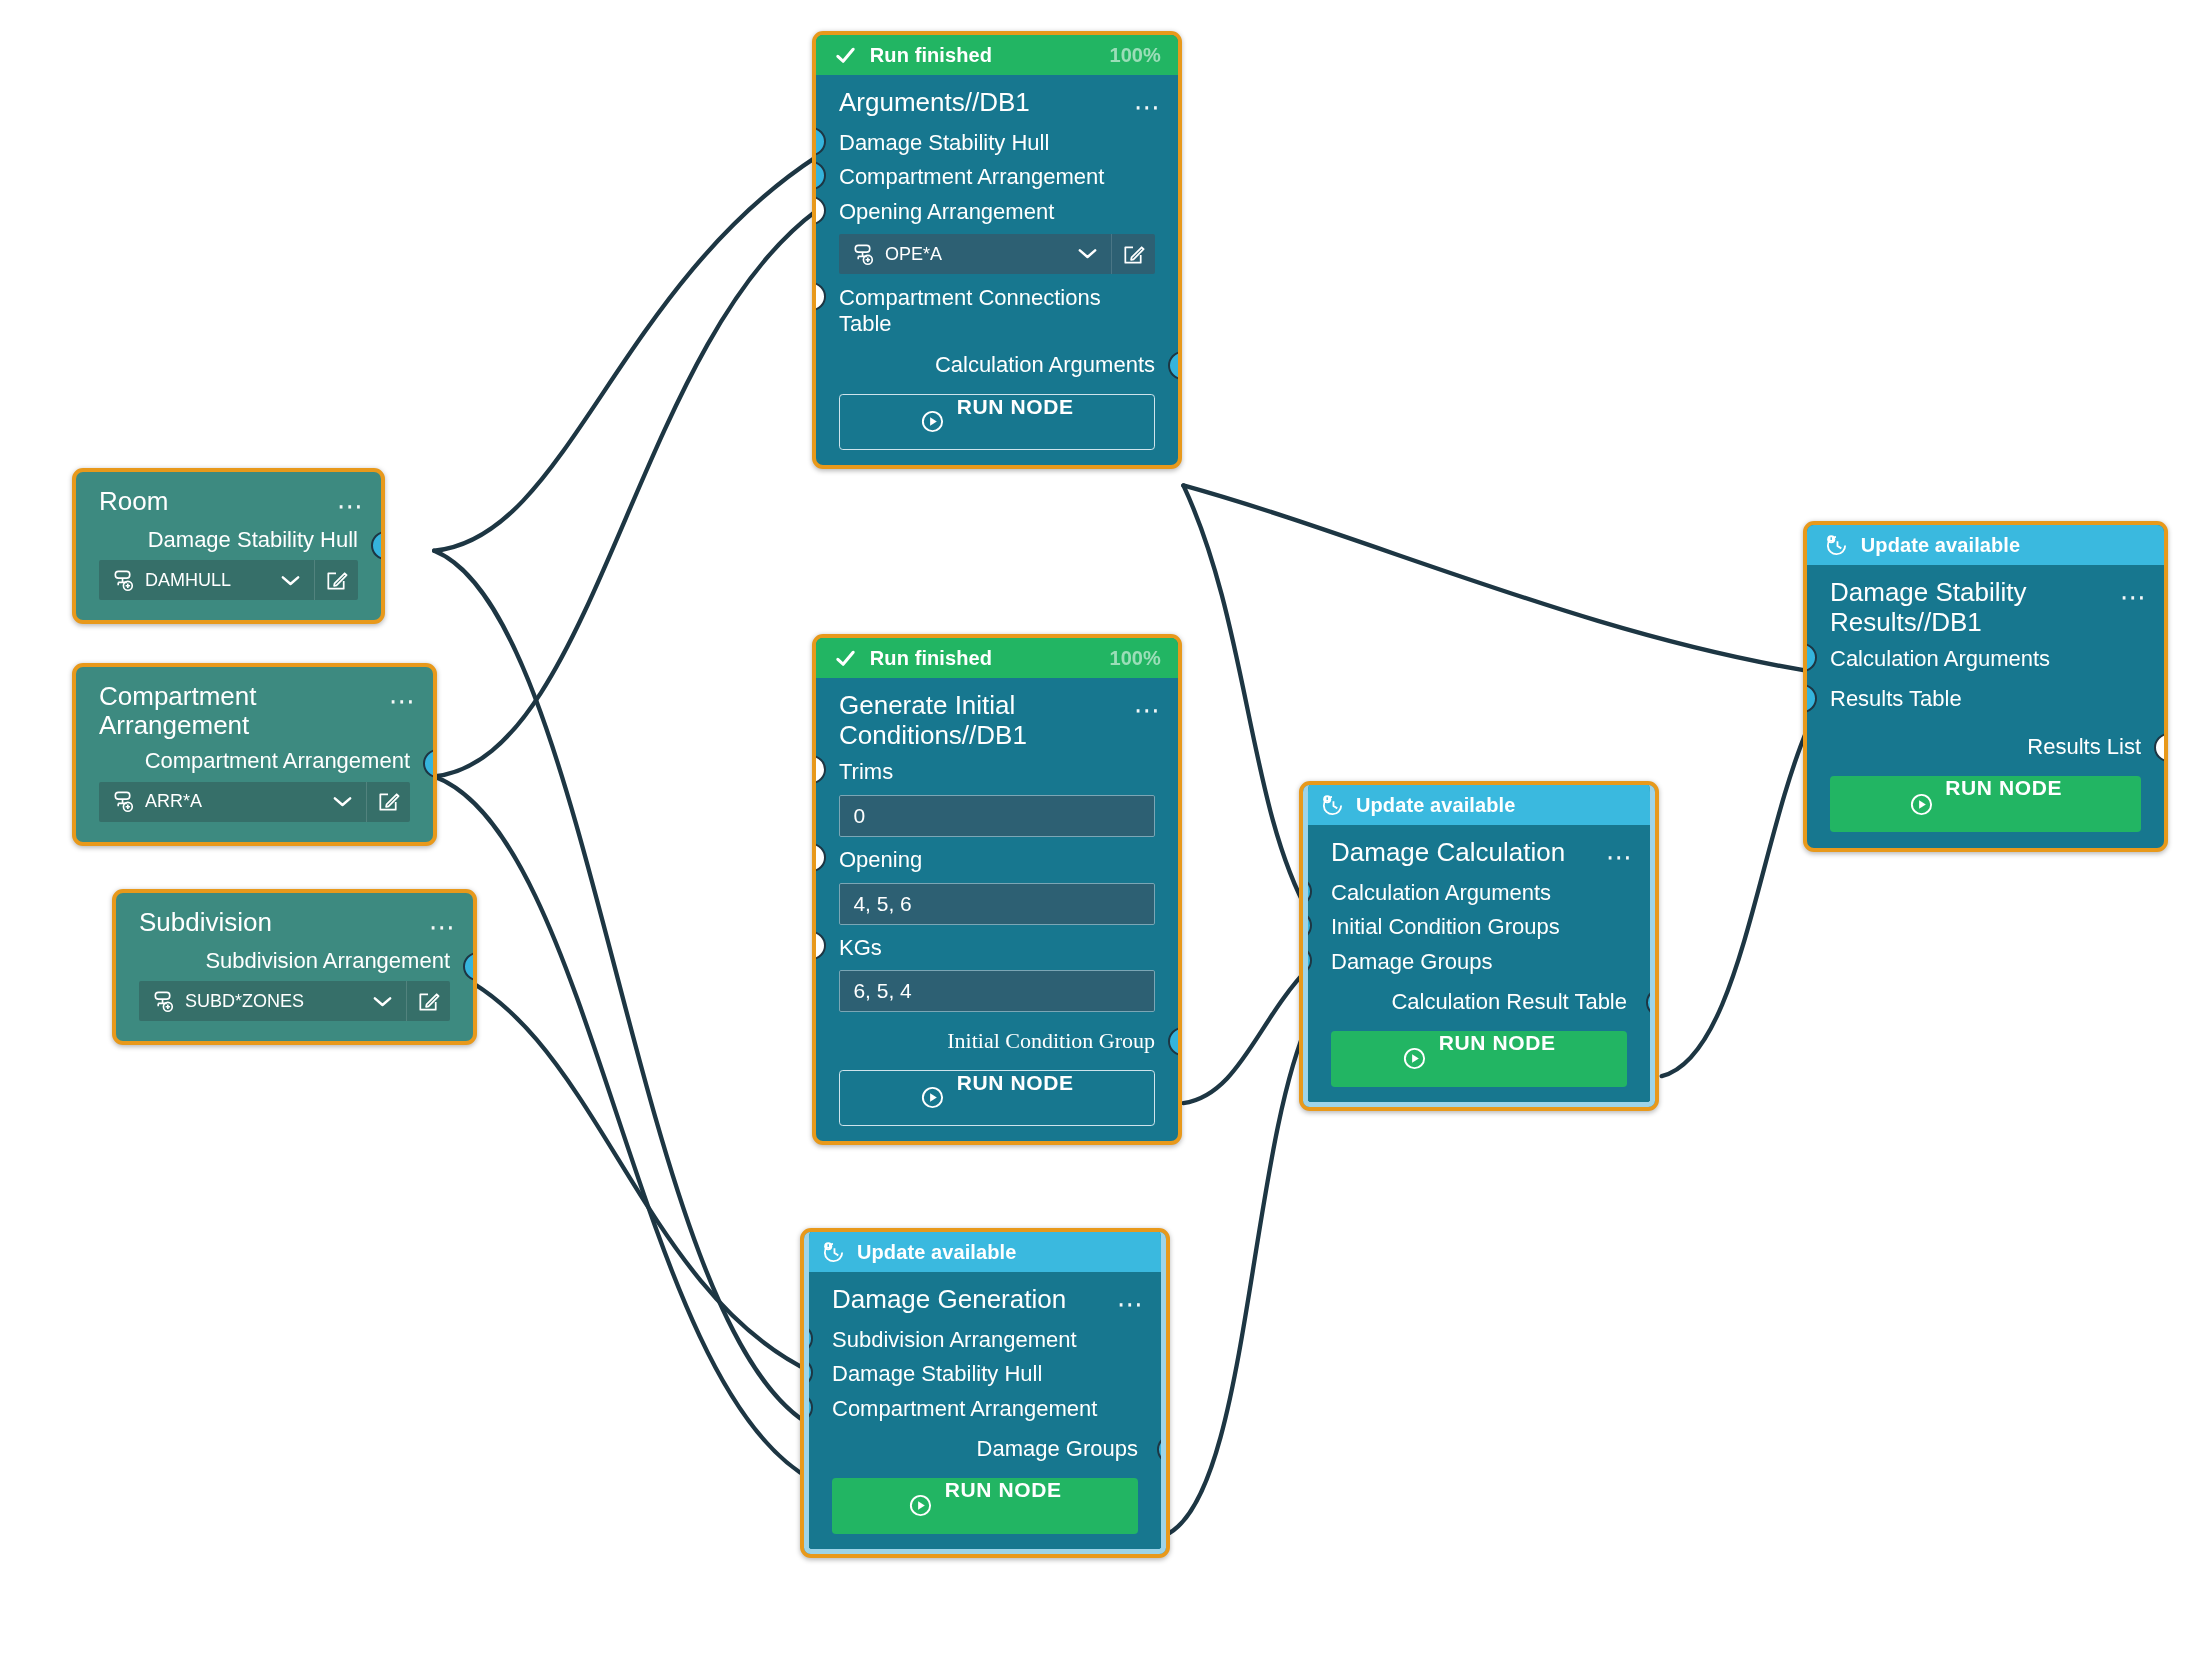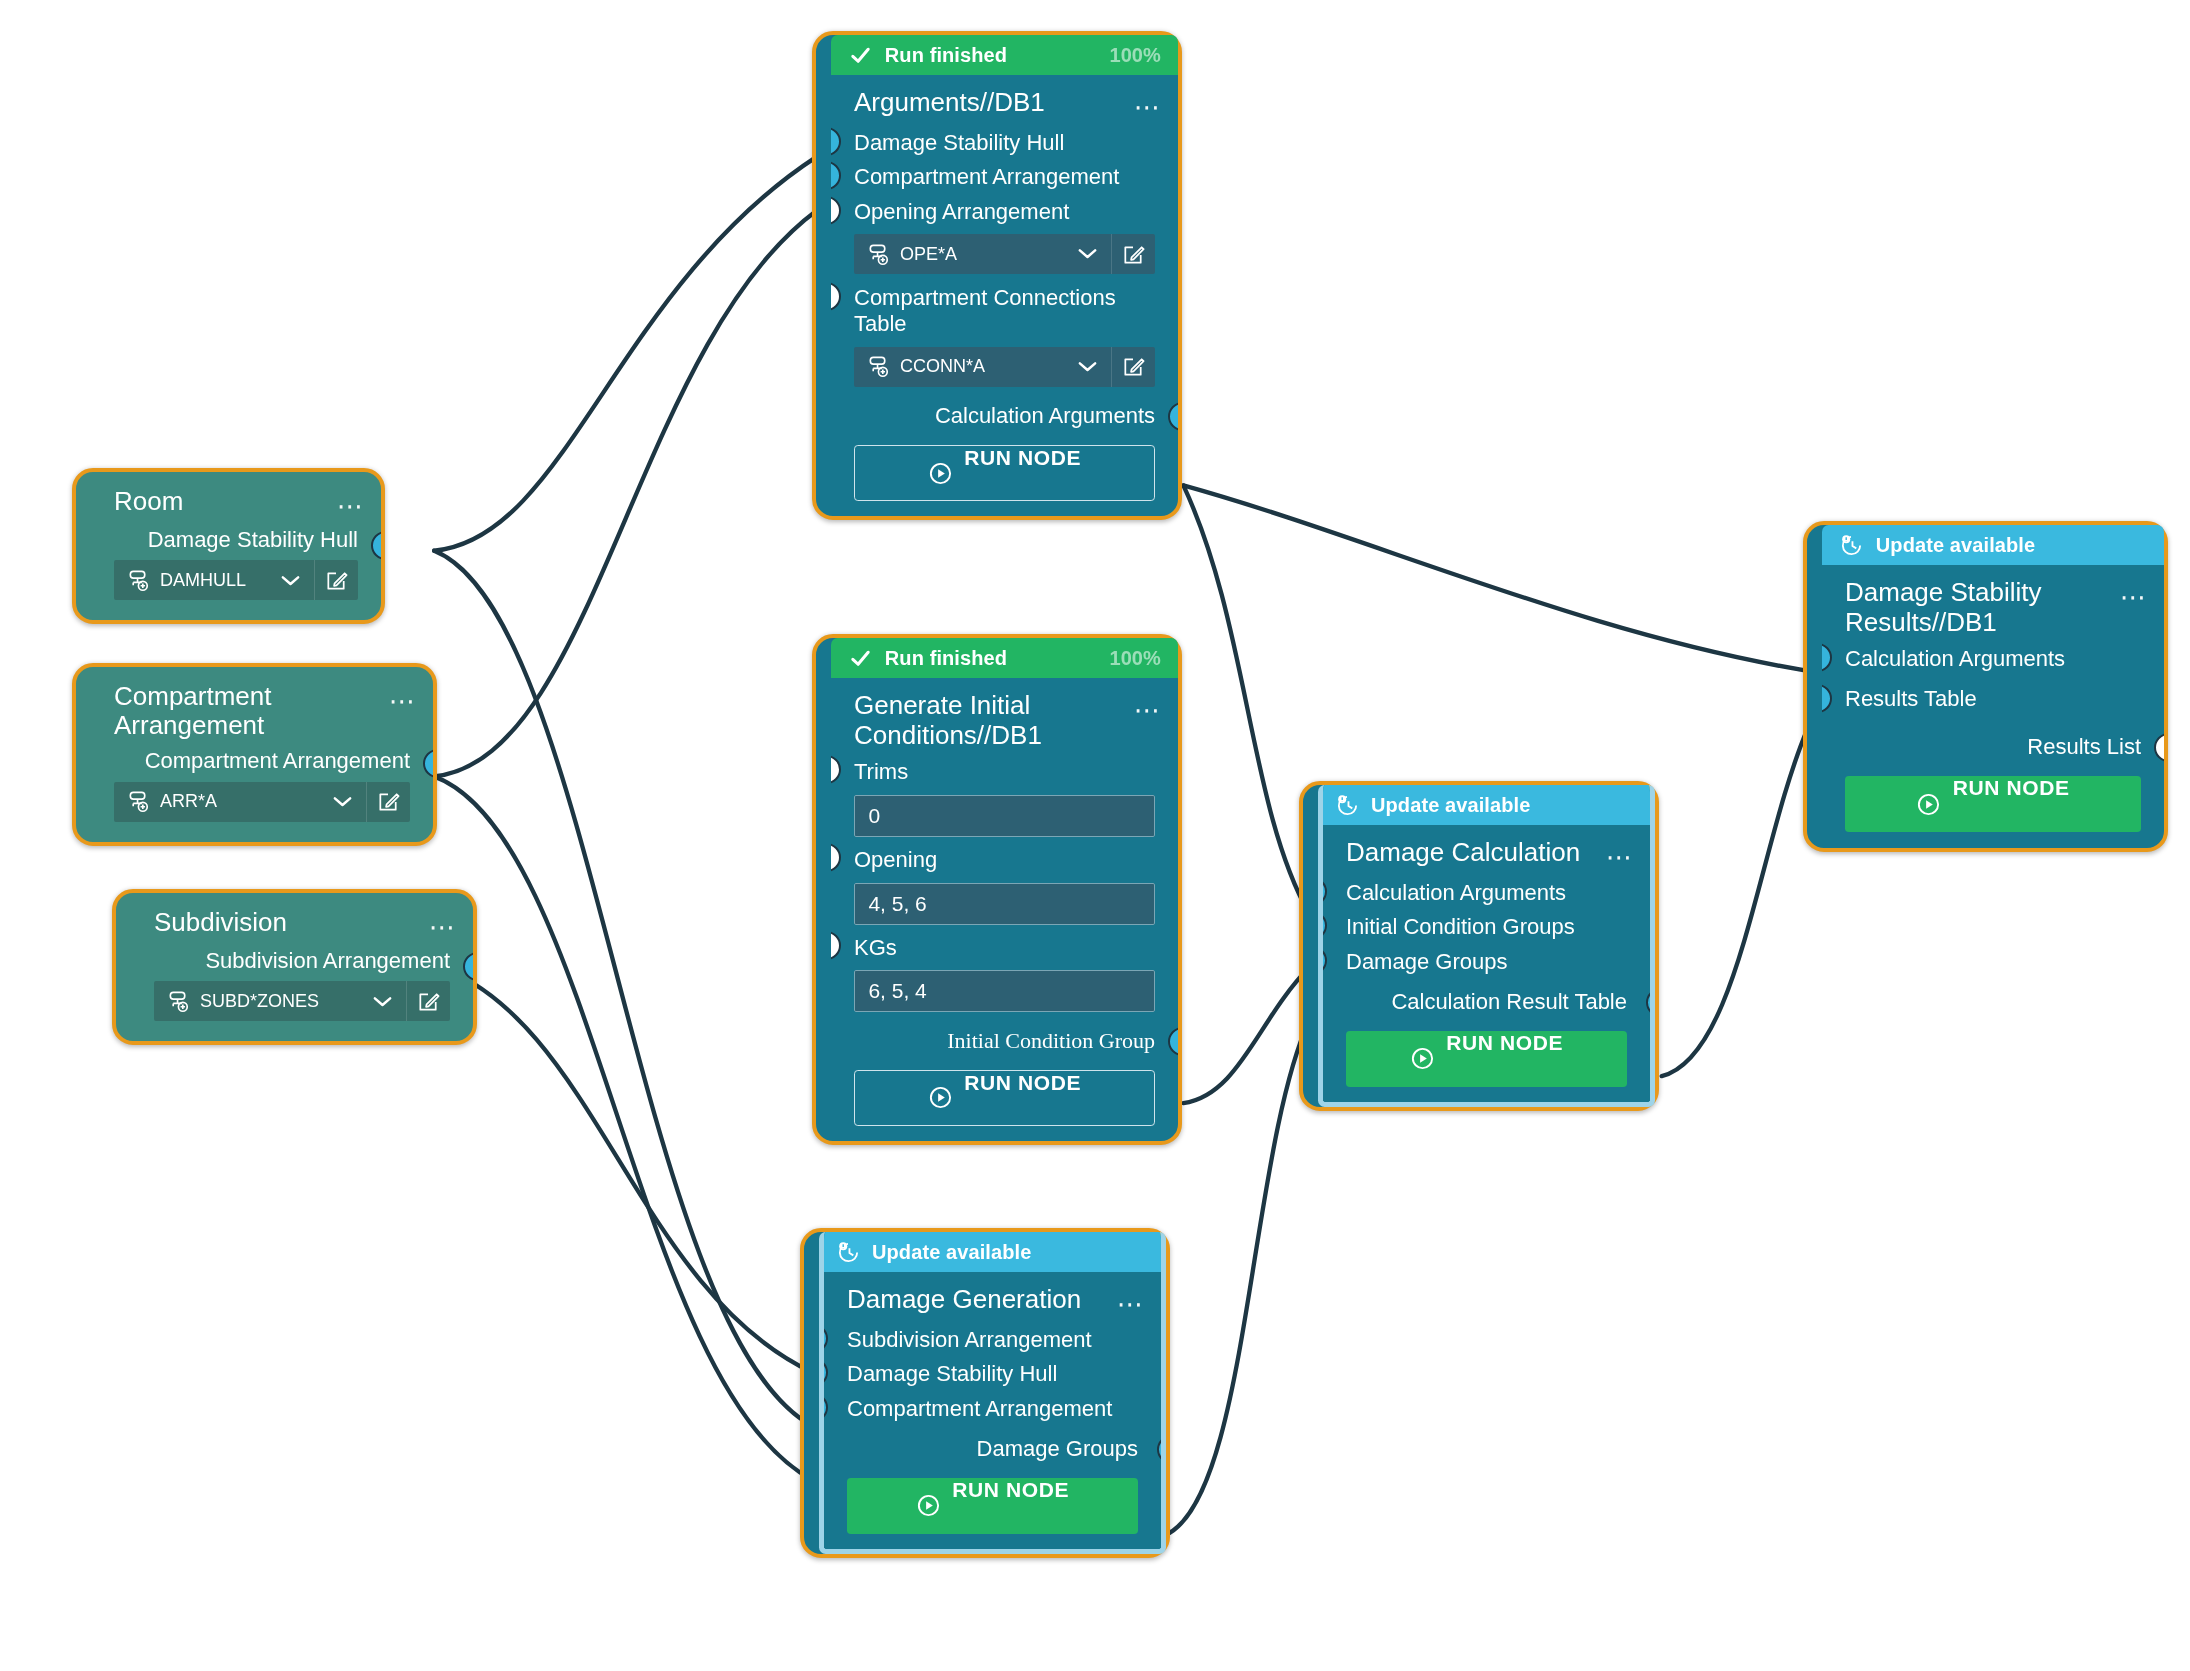--- a/index.html
+++ b/index.html
@@ -23,26 +23,25 @@
     left: 0; top: 0;
     width: 2190px; height: 1672px;
     pointer-events: none;
     z-index: 1;
   }
 
   
   .node {
     position: absolute;
     z-index: 2;
-    border-radius: 21px;
+    border-radius: 11px;
     border: 4.8px solid #e8991b;
     background: #17778f;
     box-shadow: 0 1.9px 5.8px rgba(0,0,0,0.28);
     overflow: visible;
-    padding-left: 15px;
   }
   .node-inner {
     border-radius: 6.7px;
     overflow: hidden;
     position: relative;
   }
   
   .node.ring > .node-inner {
     border: 5.8px solid #9ed4e8;
     border-top-width: 0;
@@ -386,44 +385,20 @@
                 <path d="M11 16 L21.5 5.5 L23.5 7.5 L13 18 L10.5 18.5 Z"></path>
               </svg>
             </span>
           </div>
         </div>
 
         <div class="row">
           <span class="port inp empty" style="top:1px;"></span>
           <span>Compartment Connections Table</span>
         </div>
-        <div class="field-wrap">
-          <div class="select">
-            <span class="sico">
-              <svg width="25" height="25" viewBox="0 0 26 26" fill="none" stroke="#ffffff" stroke-width="1.7">
-                <rect x="4.5" y="3.5" width="15" height="7" rx="3.2"></rect>
-                <path d="M12 10.5 V15 M7.5 15 H16.5 M7.5 15 V18"></path>
-                <circle cx="17.5" cy="18.5" r="4.6"></circle>
-                <path d="M17.5 16.2 V20.8 M15.2 18.5 H19.8"></path>
-              </svg>
-            </span>
-            <span class="sval">CCONN*A</span>
-            <span class="schev">
-              <svg width="21" height="13.4" viewBox="0 0 22 14" fill="none" stroke="#ffffff" stroke-width="2.6" stroke-linecap="round" stroke-linejoin="round">
-                  <path d="M3 3.5 L11 10.5 L19 3.5"></path>
-                </svg>
-            </span>
-            <span class="sedit">
-              <svg width="25" height="25" viewBox="0 0 26 26" fill="none" stroke="#ffffff" stroke-width="1.8" stroke-linejoin="round">
-                <path d="M20.5 13.5 V21.5 H4.5 V5.5 H12.5"></path>
-                <path d="M11 16 L21.5 5.5 L23.5 7.5 L13 18 L10.5 18.5 Z"></path>
-              </svg>
-            </span>
-          </div>
-        </div>
 
         <div class="row out" style="padding-top:9.6px;">
           <span>Calculation Arguments</span>
           <span class="port outp" style="top:8.6px;"></span>
         </div>
 
         <div class="runbtn outline">
           <span class="pico">
             <svg width="25" height="25" viewBox="0 0 26 26" fill="none" stroke="#ffffff" stroke-width="2">
                 <circle cx="13" cy="13" r="10"></circle>

